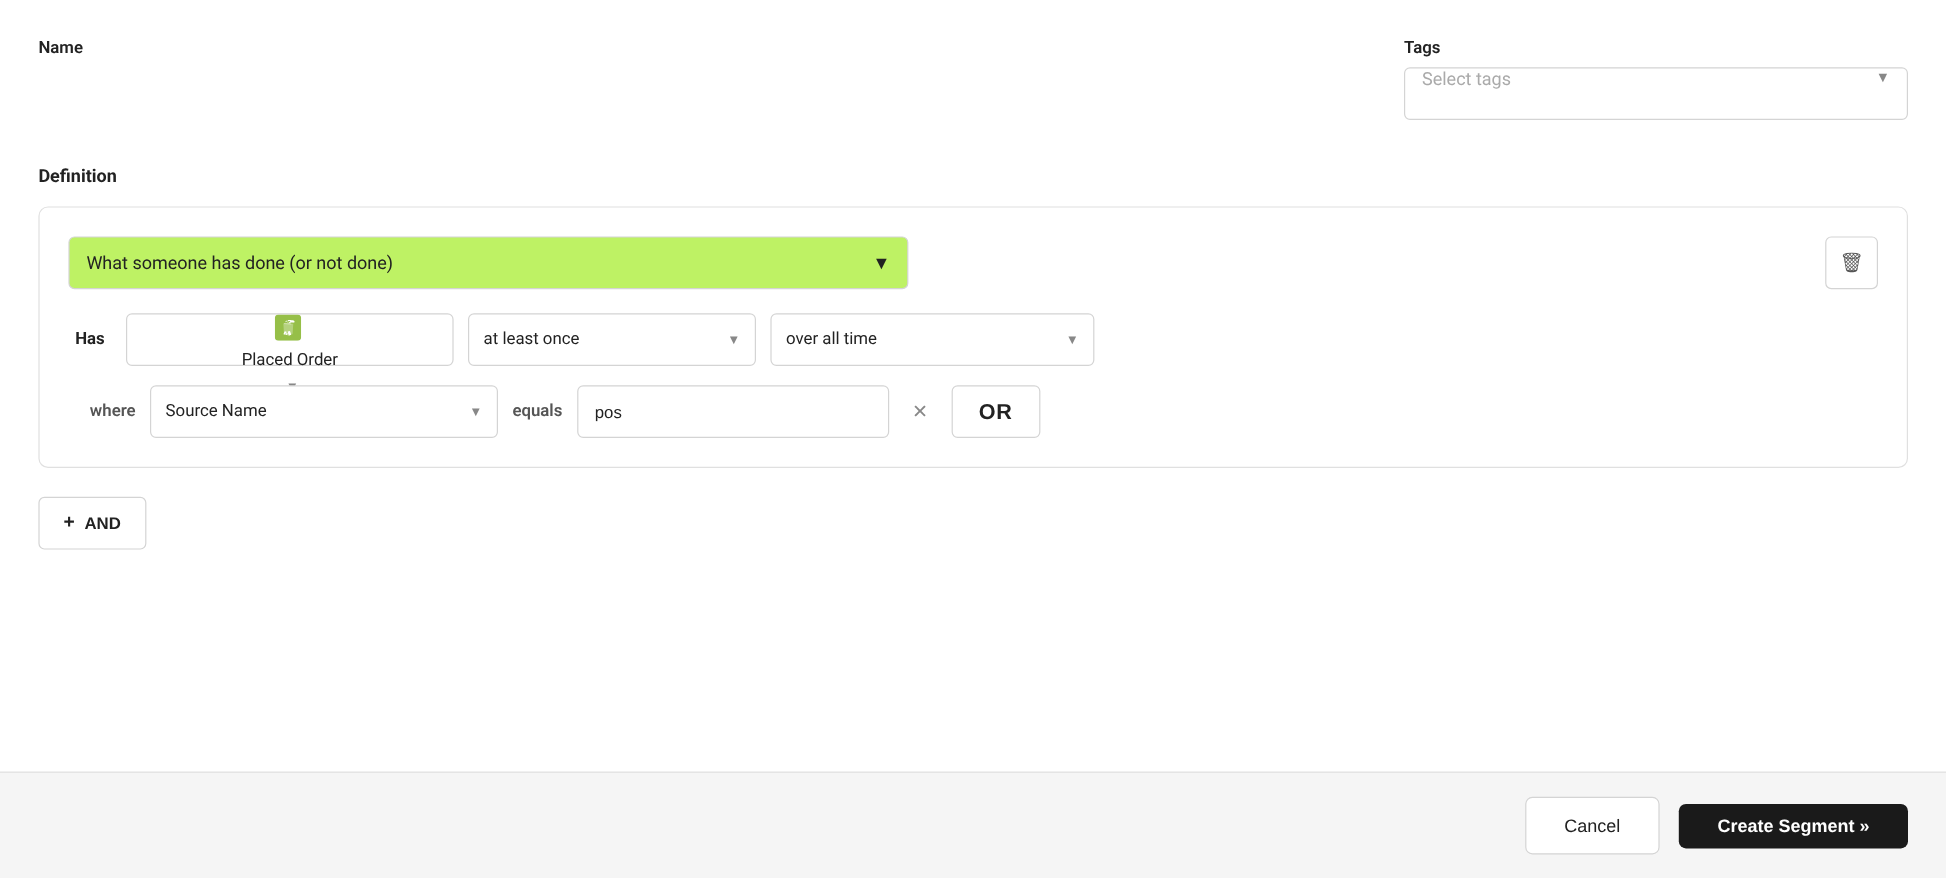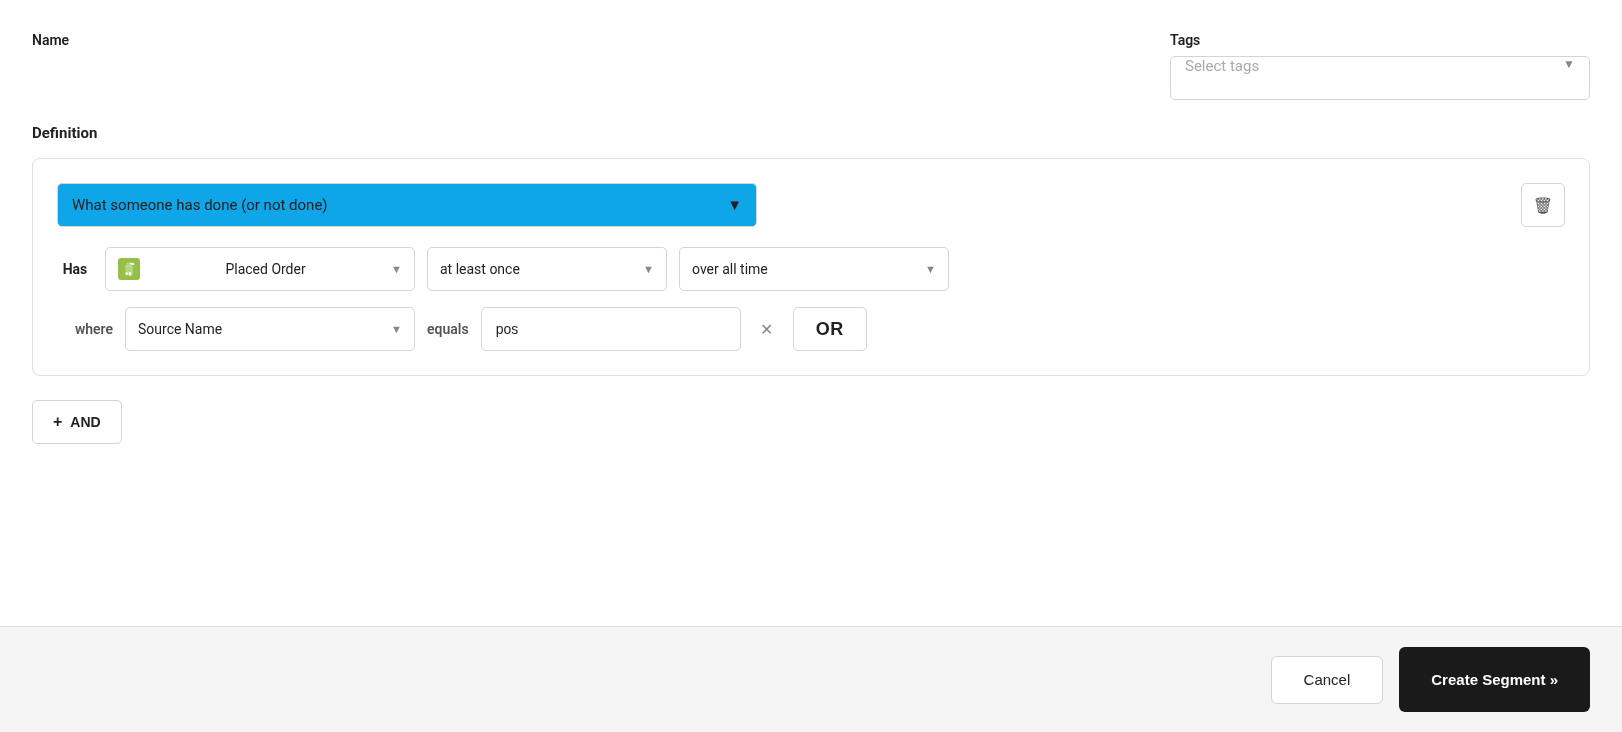--- a/index.html
+++ b/index.html
@@ -14,21 +14,21 @@
       min-height: 732px;
       background: #fff;
       padding: 32px 32px 0 32px;
       display: flex;
       flex-direction: column;
     }
     .top-row {
       display: flex;
       gap: 40px;
       align-items: flex-start;
-      margin-bottom: 24px;
+      margin-bottom: 38px;
     }
     .field-group {
       display: flex;
       flex-direction: column;
       gap: 8px;
     }
     .field-group.name-group {
       flex: 1;
     }
     .field-group.tags-group {
@@ -89,21 +89,21 @@
       margin-bottom: 20px;
     }
     .condition-type-select {
       width: 700px;
       height: 44px;
       border: 1.5px solid #d4d4d4;
       border-radius: 5px;
       padding: 0 14px;
       font-size: 15px;
       color: #222;
-      background: #0ea5e9;
+      background: #bef264;
       display: flex;
       align-items: center;
       justify-content: space-between;
       cursor: pointer;
       user-select: none;
     }
     .delete-btn {
       width: 44px;
       height: 44px;
       border: 1.5px solid #d4d4d4;
@@ -150,21 +150,22 @@
       cursor: pointer;
       user-select: none;
       gap: 8px;
     }
     .dropdown-select .chevron {
       color: #888;
       font-size: 11px;
       margin-left: 4px;
     }
     .placed-order-select {
-      width: 310px;
+      width: 273px;
+      flex-direction: column;
     }
     .frequency-select {
       width: 240px;
     }
     .time-select {
       width: 270px;
     }
     .source-name-select {
       width: 290px;
     }
@@ -251,21 +252,21 @@
       padding: 0 32px;
       border: 1.5px solid #d4d4d4;
       border-radius: 6px;
       background: #fff;
       font-size: 15px;
       font-weight: 500;
       color: #222;
       cursor: pointer;
     }
     .create-btn {
-      height: 65px;
+      height: 37px;
       padding: 0 32px;
       border: none;
       border-radius: 6px;
       background: #1a1a1a;
       font-size: 15px;
       font-weight: 600;
       color: #fff;
       cursor: pointer;
     }
   </style>

